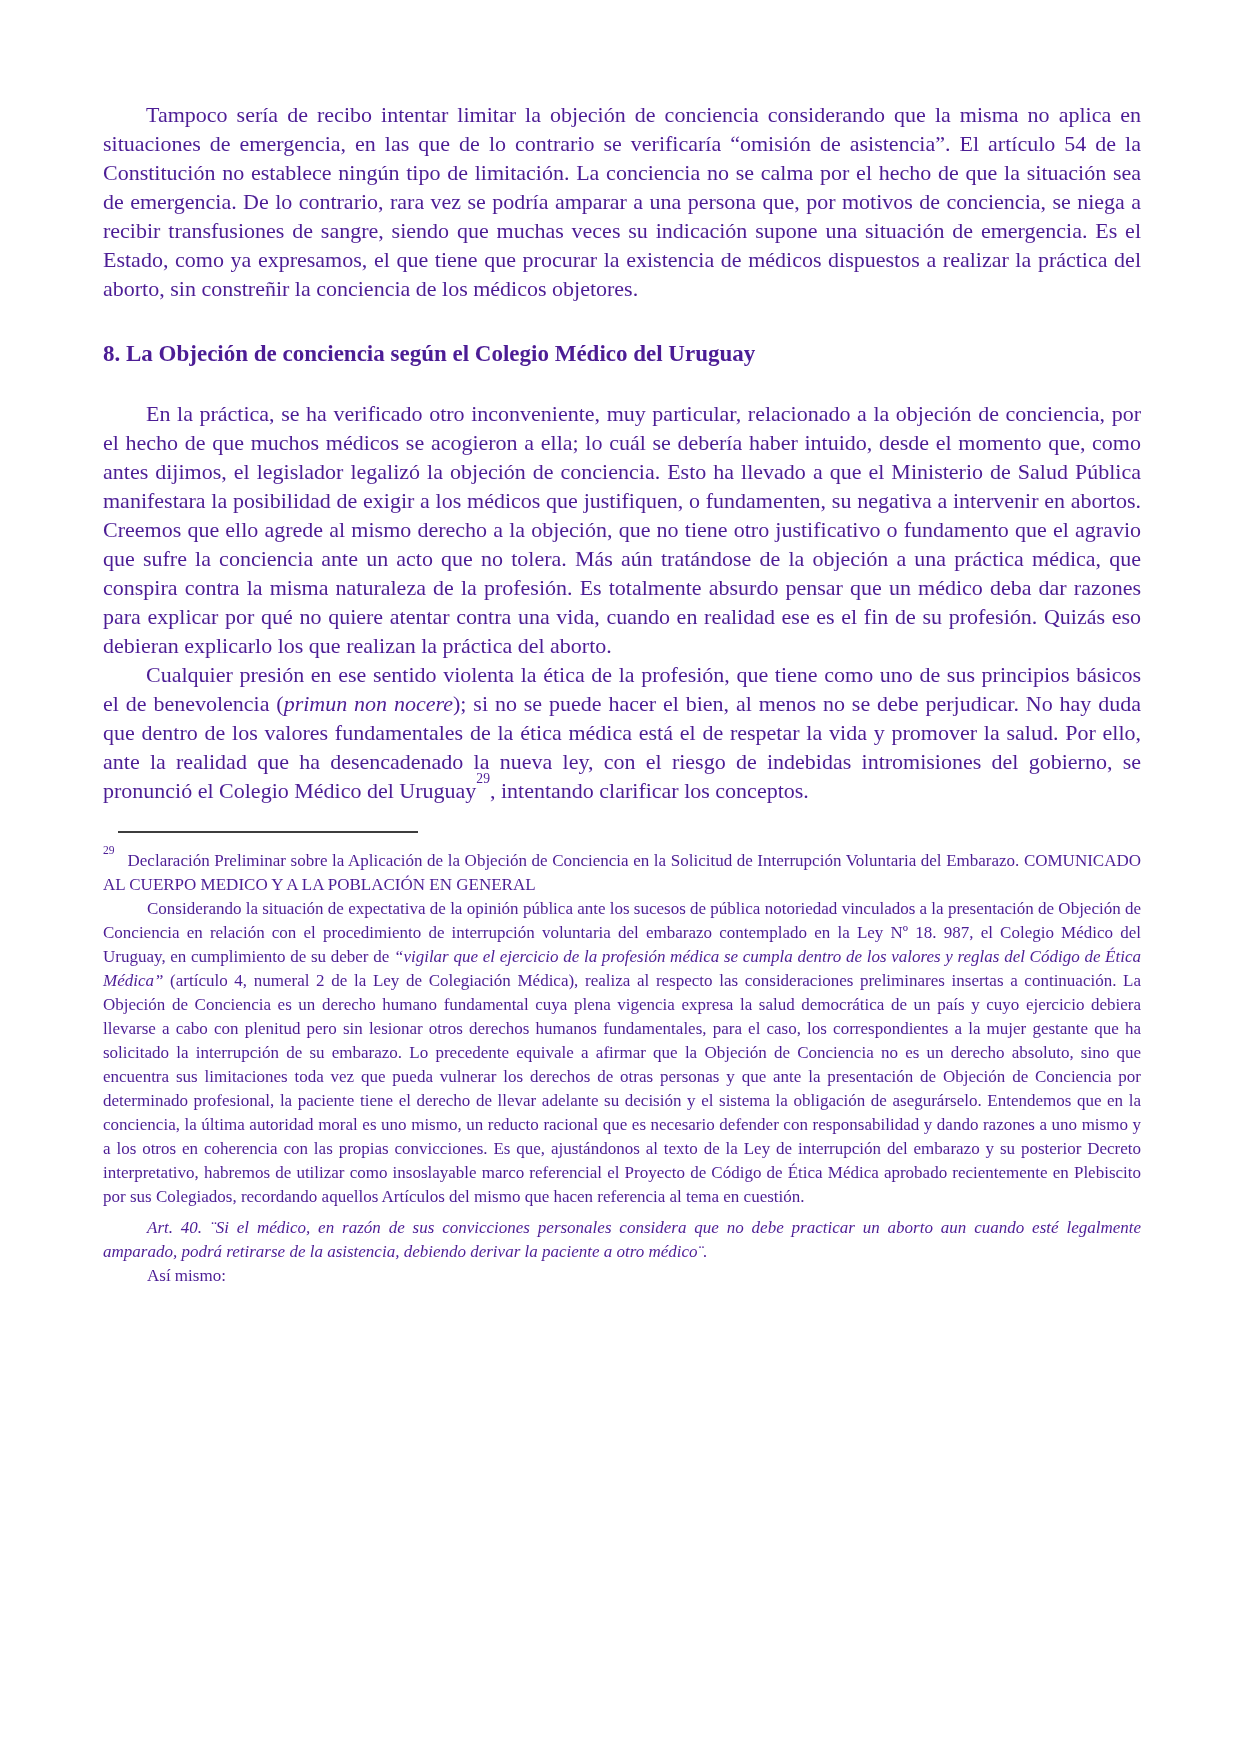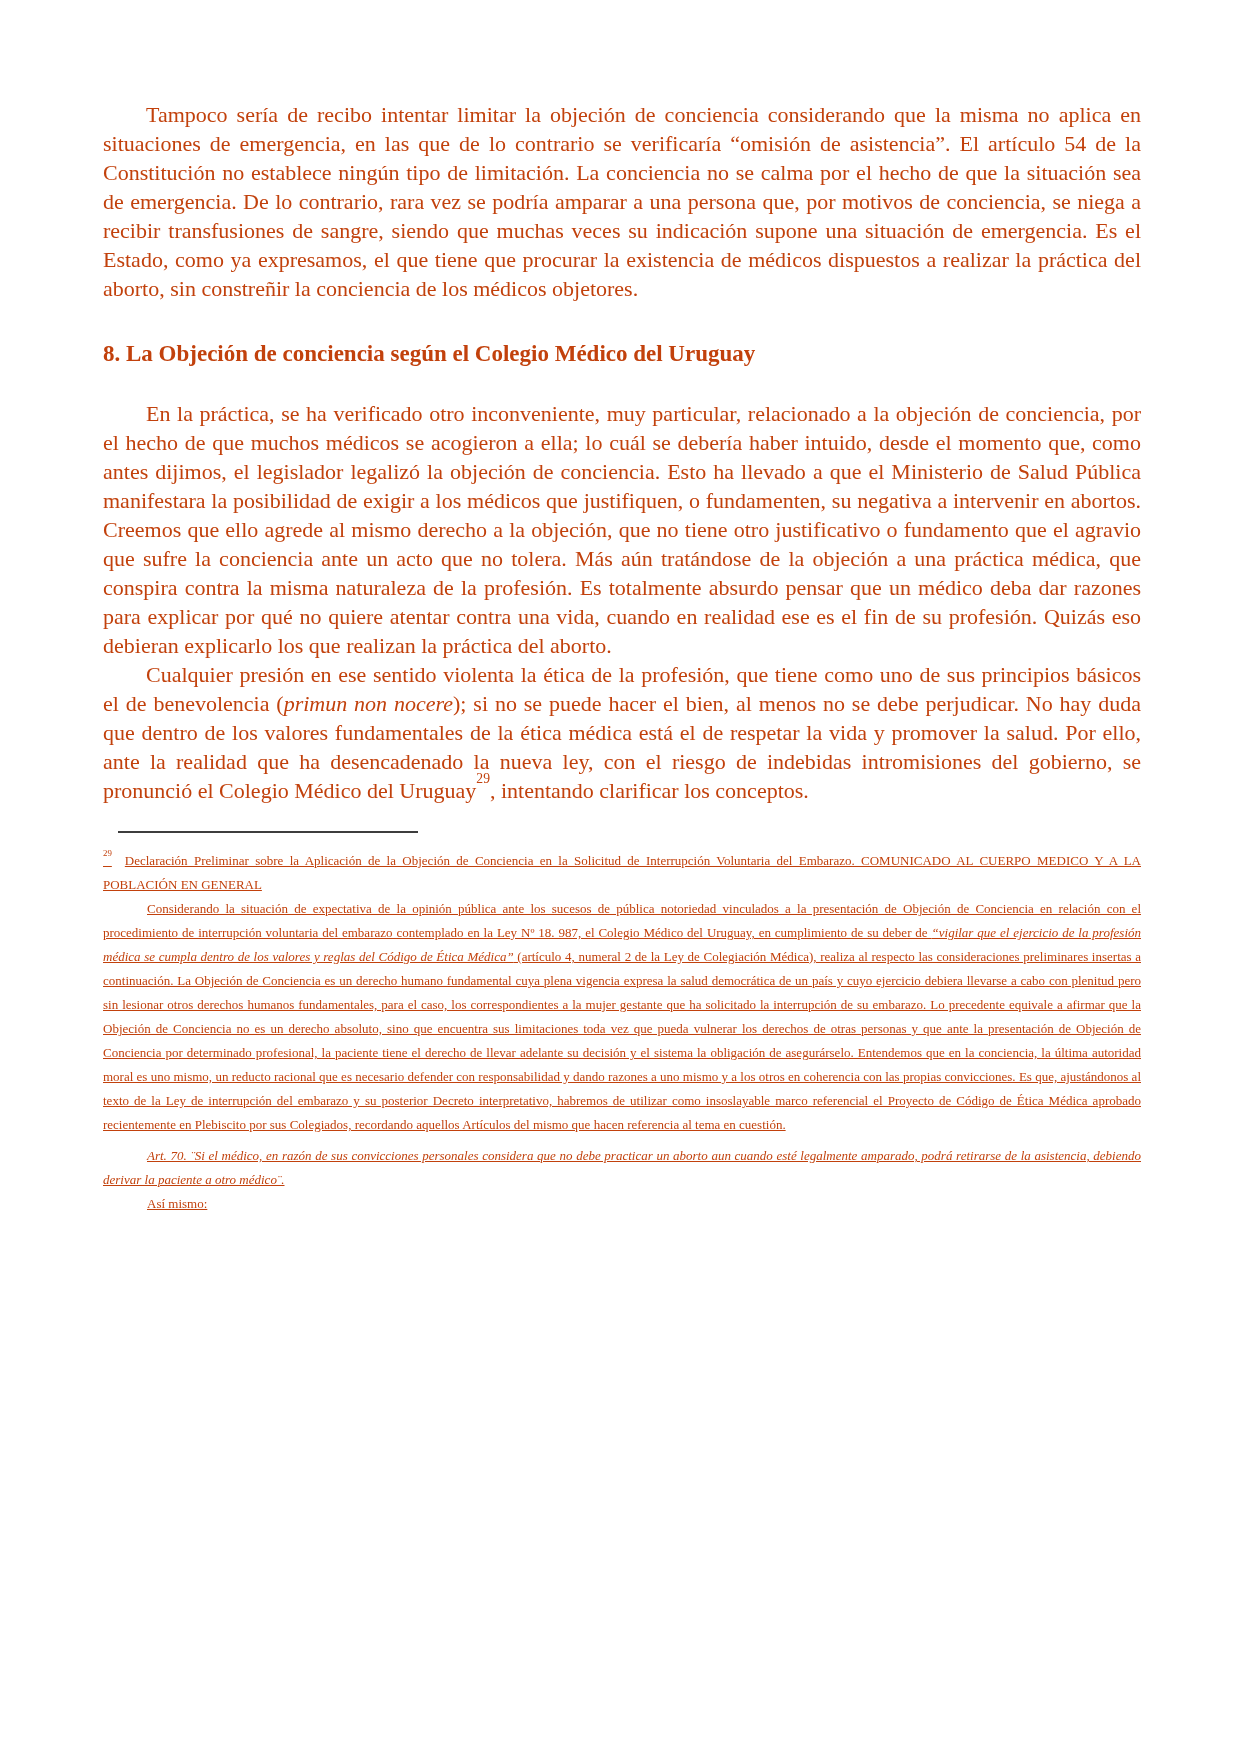--- a/index.html
+++ b/index.html
@@ -1,21 +1,21 @@
 <!DOCTYPE html>
 <html><head>
 <meta charset="utf-8">
 <style>
   * { margin: 0; padding: 0; box-sizing: border-box; }
   html, body { background: #ffffff; }
   .page {
     width: 1241px;
     height: 1754px;
     background: #ffffff;
-    color: #c2410c;
+    color: #4c1d95;
     padding: 100px 100px 0 103px;
     font-family: "Liberation Serif", "DejaVu Serif", serif;
     position: relative;
     overflow: hidden;
   }
   .body-text p {
     font-size: 22px;
     line-height: 29px;
     text-align: justify;
     text-indent: 43px;
@@ -34,24 +34,23 @@
     line-height: 0;
   }
   .footnote-separator {
     border: none;
     width: 300px;
     height: 2px;
     background: #3d3d3d;
     margin: 26px 0 16px 15px;
   }
   .footnotes p {
-    font-size: 13px;
+    font-size: 17px;
     line-height: 24px;
     text-align: justify;
-    text-decoration: underline;
   }
   .fn-indent { text-indent: 44px; }
   .italic { font-style: italic; margin-top: 7px; }
   .fn-marker {
     font-size: 0.68em;
     position: relative;
     top: -0.45em;
     line-height: 0;
     margin-right: 13px;
   }
@@ -76,20 +75,20 @@
   <hr class="footnote-separator">
 
   <section class="footnotes">
 
     <p class="fn-para"><sup class="fn-marker">29</sup><span>Declaración Preliminar sobre la Aplicación de la Objeción de Conciencia en la Solicitud de Interrupción Voluntaria del Embarazo. COMUNICADO AL CUERPO MEDICO Y A LA POBLACIÓN EN GENERAL</span></p>
 
     <p class="fn-para fn-indent"><span>Considerando la situación de expectativa de la opinión pública ante los sucesos de pública notoriedad vinculados a la presentación de Objeción de Conciencia en relación con el procedimiento de interrupción voluntaria del embarazo contemplado en la Ley Nº 18. 987, el Colegio Médico del Uruguay, en cumplimiento de su deber de </span><em class="italic">“vigilar que el ejercicio de la profesión médica se cumpla dentro de los valores y reglas del Código de Ética Médica”</em><span> (artículo 4, numeral 2 de la Ley de Colegiación Médica), realiza al respecto las consideraciones preliminares insertas a continuación. La Objeción de Conciencia es un derecho humano fundamental cuya plena vigencia expresa la salud democrática de un país y cuyo ejercicio debiera llevarse a cabo con plenitud pero sin lesionar otros derechos humanos fundamentales, para el caso, los correspondientes a la mujer gestante que ha solicitado la interrupción de su embarazo. Lo precedente equivale a afirmar que la Objeción de Conciencia no es un derecho absoluto, sino que encuentra sus limitaciones toda vez que pueda vulnerar los derechos de otras personas y que ante la presentación de Objeción de Conciencia por determinado profesional, la paciente tiene el derecho de llevar adelante su decisión y el sistema la obligación de asegurárselo. Entendemos que en la conciencia, la última autoridad moral es uno mismo, un reducto racional que es necesario defender con responsabilidad y dando razones a uno mismo y a los otros en coherencia con las propias convicciones. Es que, ajustándonos al texto de la Ley de interrupción del embarazo y su posterior Decreto interpretativo, habremos de utilizar como insoslayable marco referencial el Proyecto de Código de Ética Médica aprobado recientemente en Plebiscito por sus Colegiados, recordando aquellos Artículos del mismo que hacen referencia al tema en cuestión.</span></p>
 
 
 
-    <p class="fn-para fn-indent italic">Art. 70. ¨Si el médico, en razón de sus convicciones personales considera que no debe practicar un aborto aun cuando esté legalmente amparado, podrá retirarse de la asistencia, debiendo derivar la paciente a otro médico¨.</p>
+    <p class="fn-para fn-indent italic">Art. 40. ¨Si el médico, en razón de sus convicciones personales considera que no debe practicar un aborto aun cuando esté legalmente amparado, podrá retirarse de la asistencia, debiendo derivar la paciente a otro médico¨.</p>
 
     <p class="fn-para fn-indent">Así mismo:</p>
 
 
   </section>
 
 </div>
 
 </body></html>

